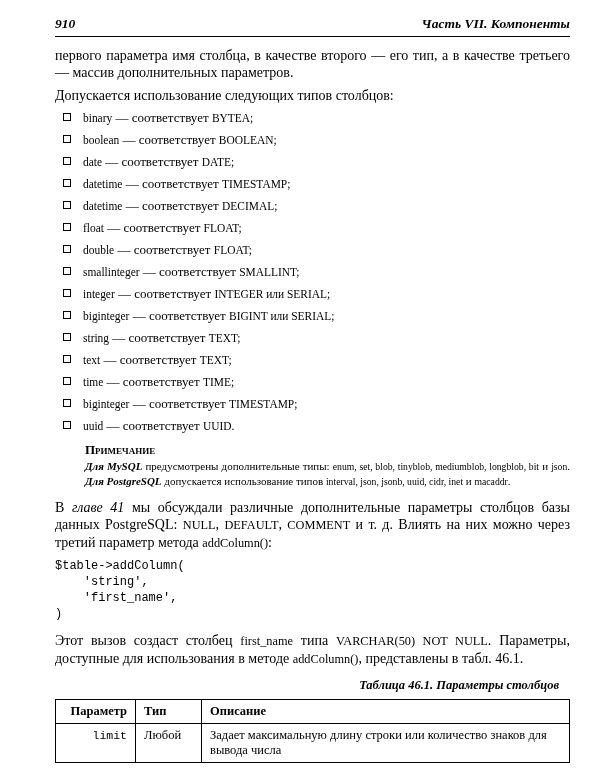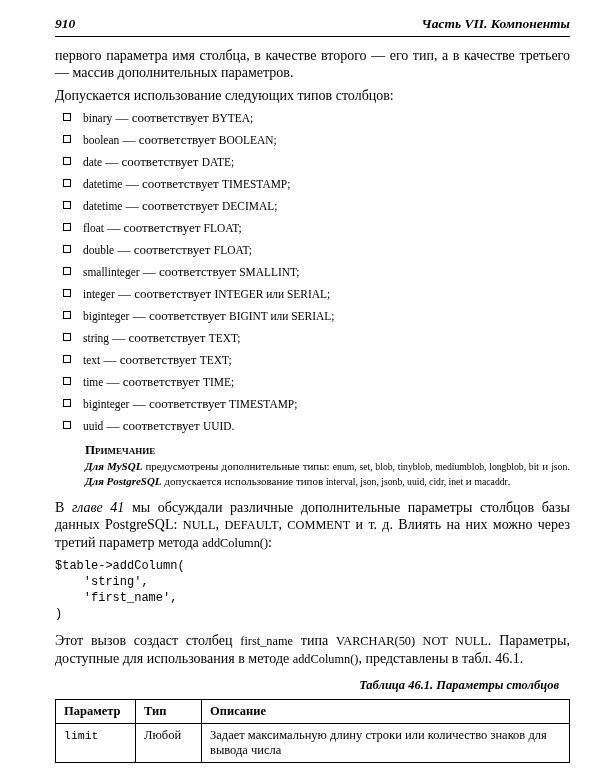--- a/index.html
+++ b/index.html
@@ -43,21 +43,21 @@
     margin:6px 0 10px; white-space:pre;
   }
 
   .caption { text-align:right; font-weight:700; font-style:italic; font-size:12.5px; margin:10px 11px 6px; }
 
   .params-table { width:100%; border-collapse:collapse; font-size:12.5px; line-height:15px; }
   .params-table th, .params-table td {
     border:1px solid #000; padding:4px 8px; text-align:left; vertical-align:top;
   }
   .params-table th { font-weight:700; }
-  .params-table th:nth-child(1), .params-table td:nth-child(1) { width:80px; }
+  .params-table th:nth-child(1), .params-table td:nth-child(1) { width:80px;text-align:right; }
   .params-table th:nth-child(2), .params-table td:nth-child(2) { width:66px; }
   .cell-param { font-family:"Liberation Mono", monospace; font-size:11.5px; }
 </style>
 </head>
 <body>
 
 <div class="page">
 
   <div class="header">
     <span>910</span>

